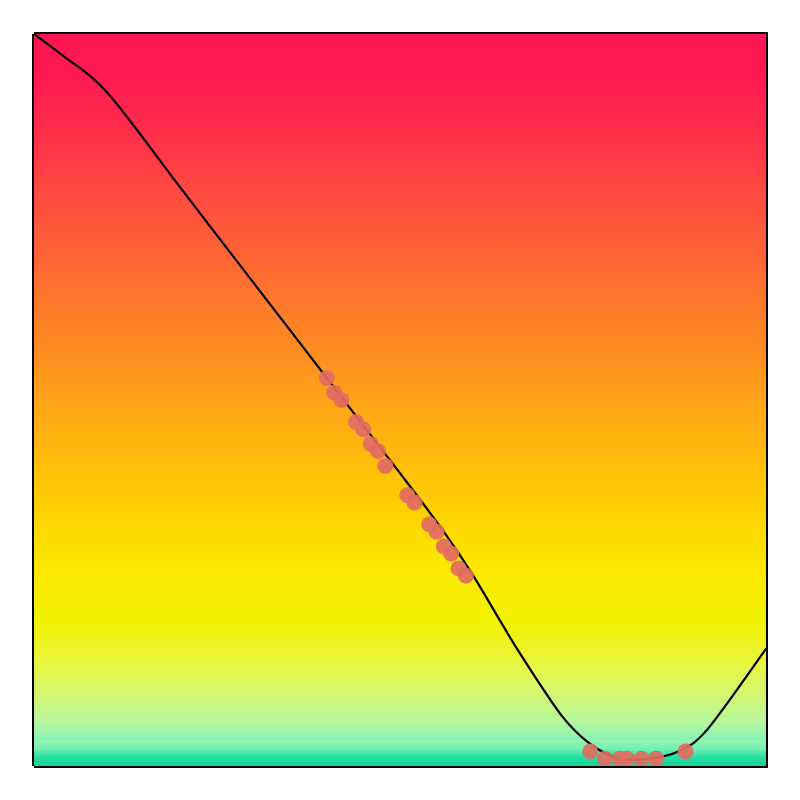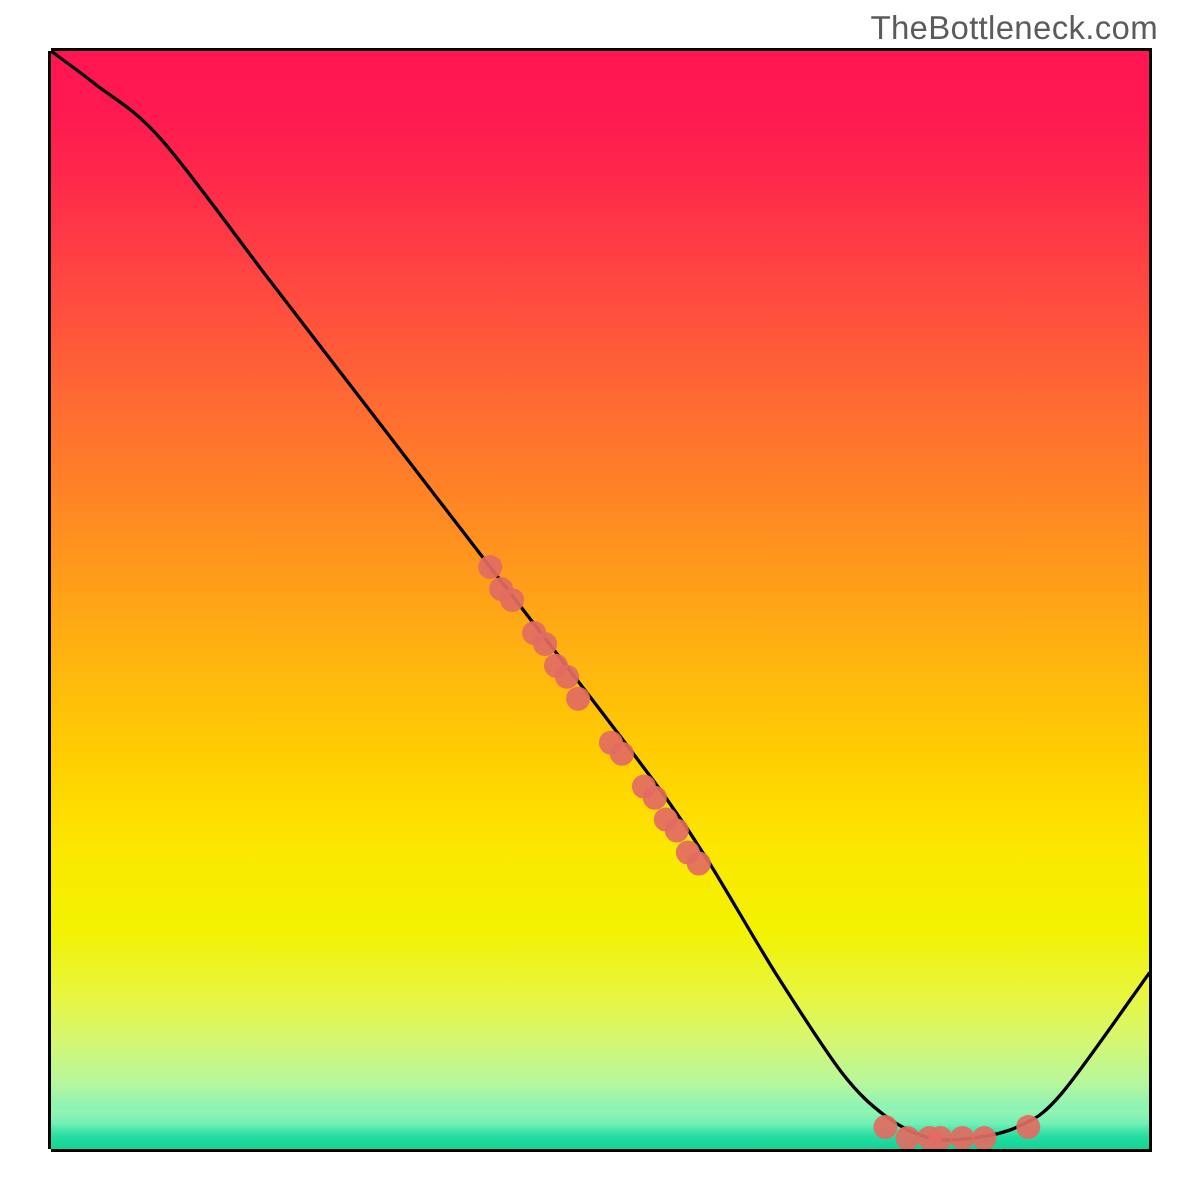--- a/index.html
+++ b/index.html
@@ -96,21 +96,20 @@
     color: #5b5b5b;
     font-size: 22px;
     font-weight: 500;
     letter-spacing: 0.2px;
   }
 </style>
 </head>
 <body>
 <div class="wrap">
 
-  <div class="watermark">TheBottleneck.com</div>
 
   <div class="axis-line axis-top"></div>
   <div class="axis-line axis-left"></div>
   <div class="axis-line axis-right"></div>
   <div class="axis-line axis-bottom"></div>
 
   <div class="plot-area">
     <div class="gradient-bg"></div>
     <div class="green-band"></div>
 

